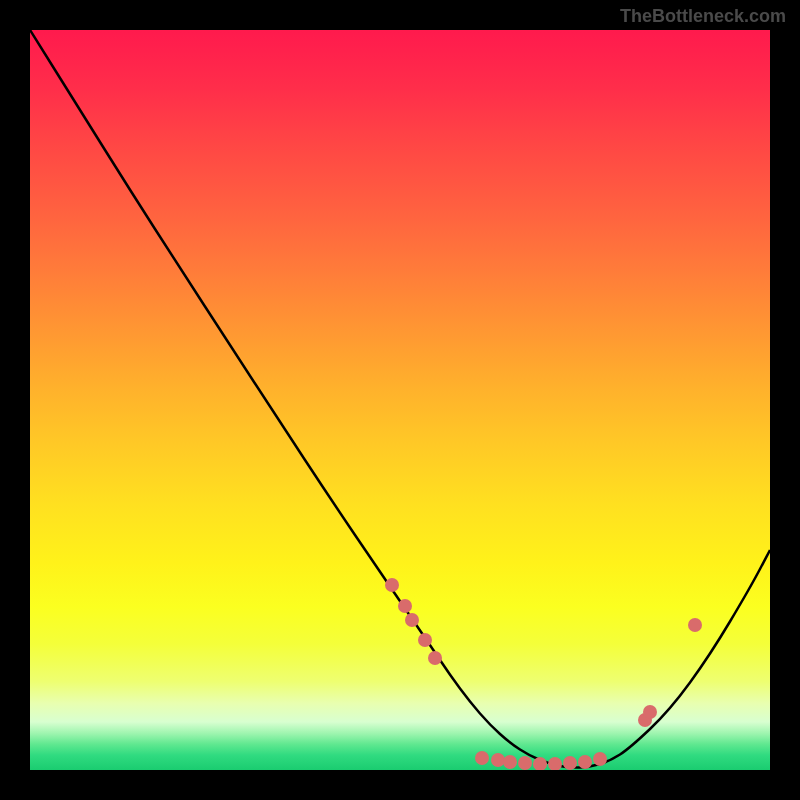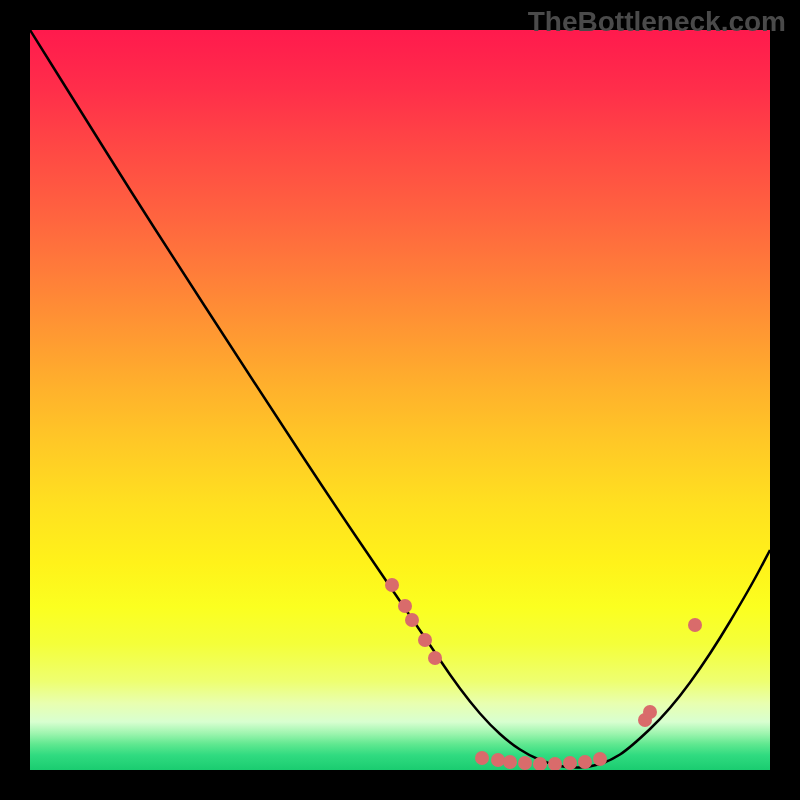--- a/index.html
+++ b/index.html
@@ -8,21 +8,21 @@
     height: 800px;
     background: #000;
     position: relative;
     font-family: Arial, sans-serif;
   }
   .watermark {
     position: absolute;
     top: 6px;
     right: 14px;
     color: #4a4a4a;
-    font-size: 28px;
+    font-size: 18px;
     font-weight: bold;
     z-index: 10;
   }
   .plot-area {
     position: absolute;
     left: 30px;
     top: 30px;
     width: 740px;
     height: 740px;
     background: linear-gradient(to bottom,

